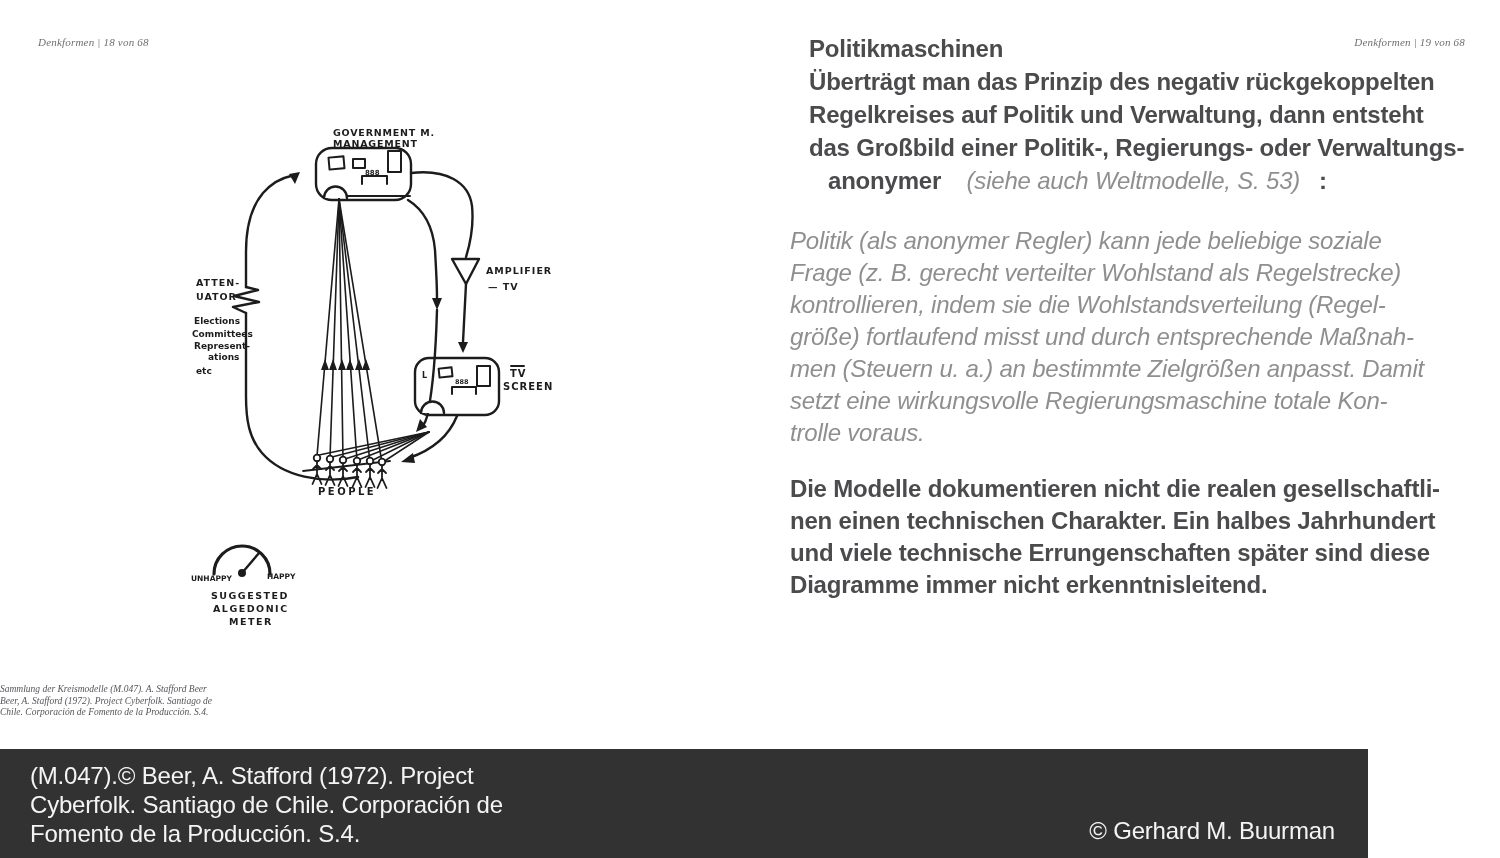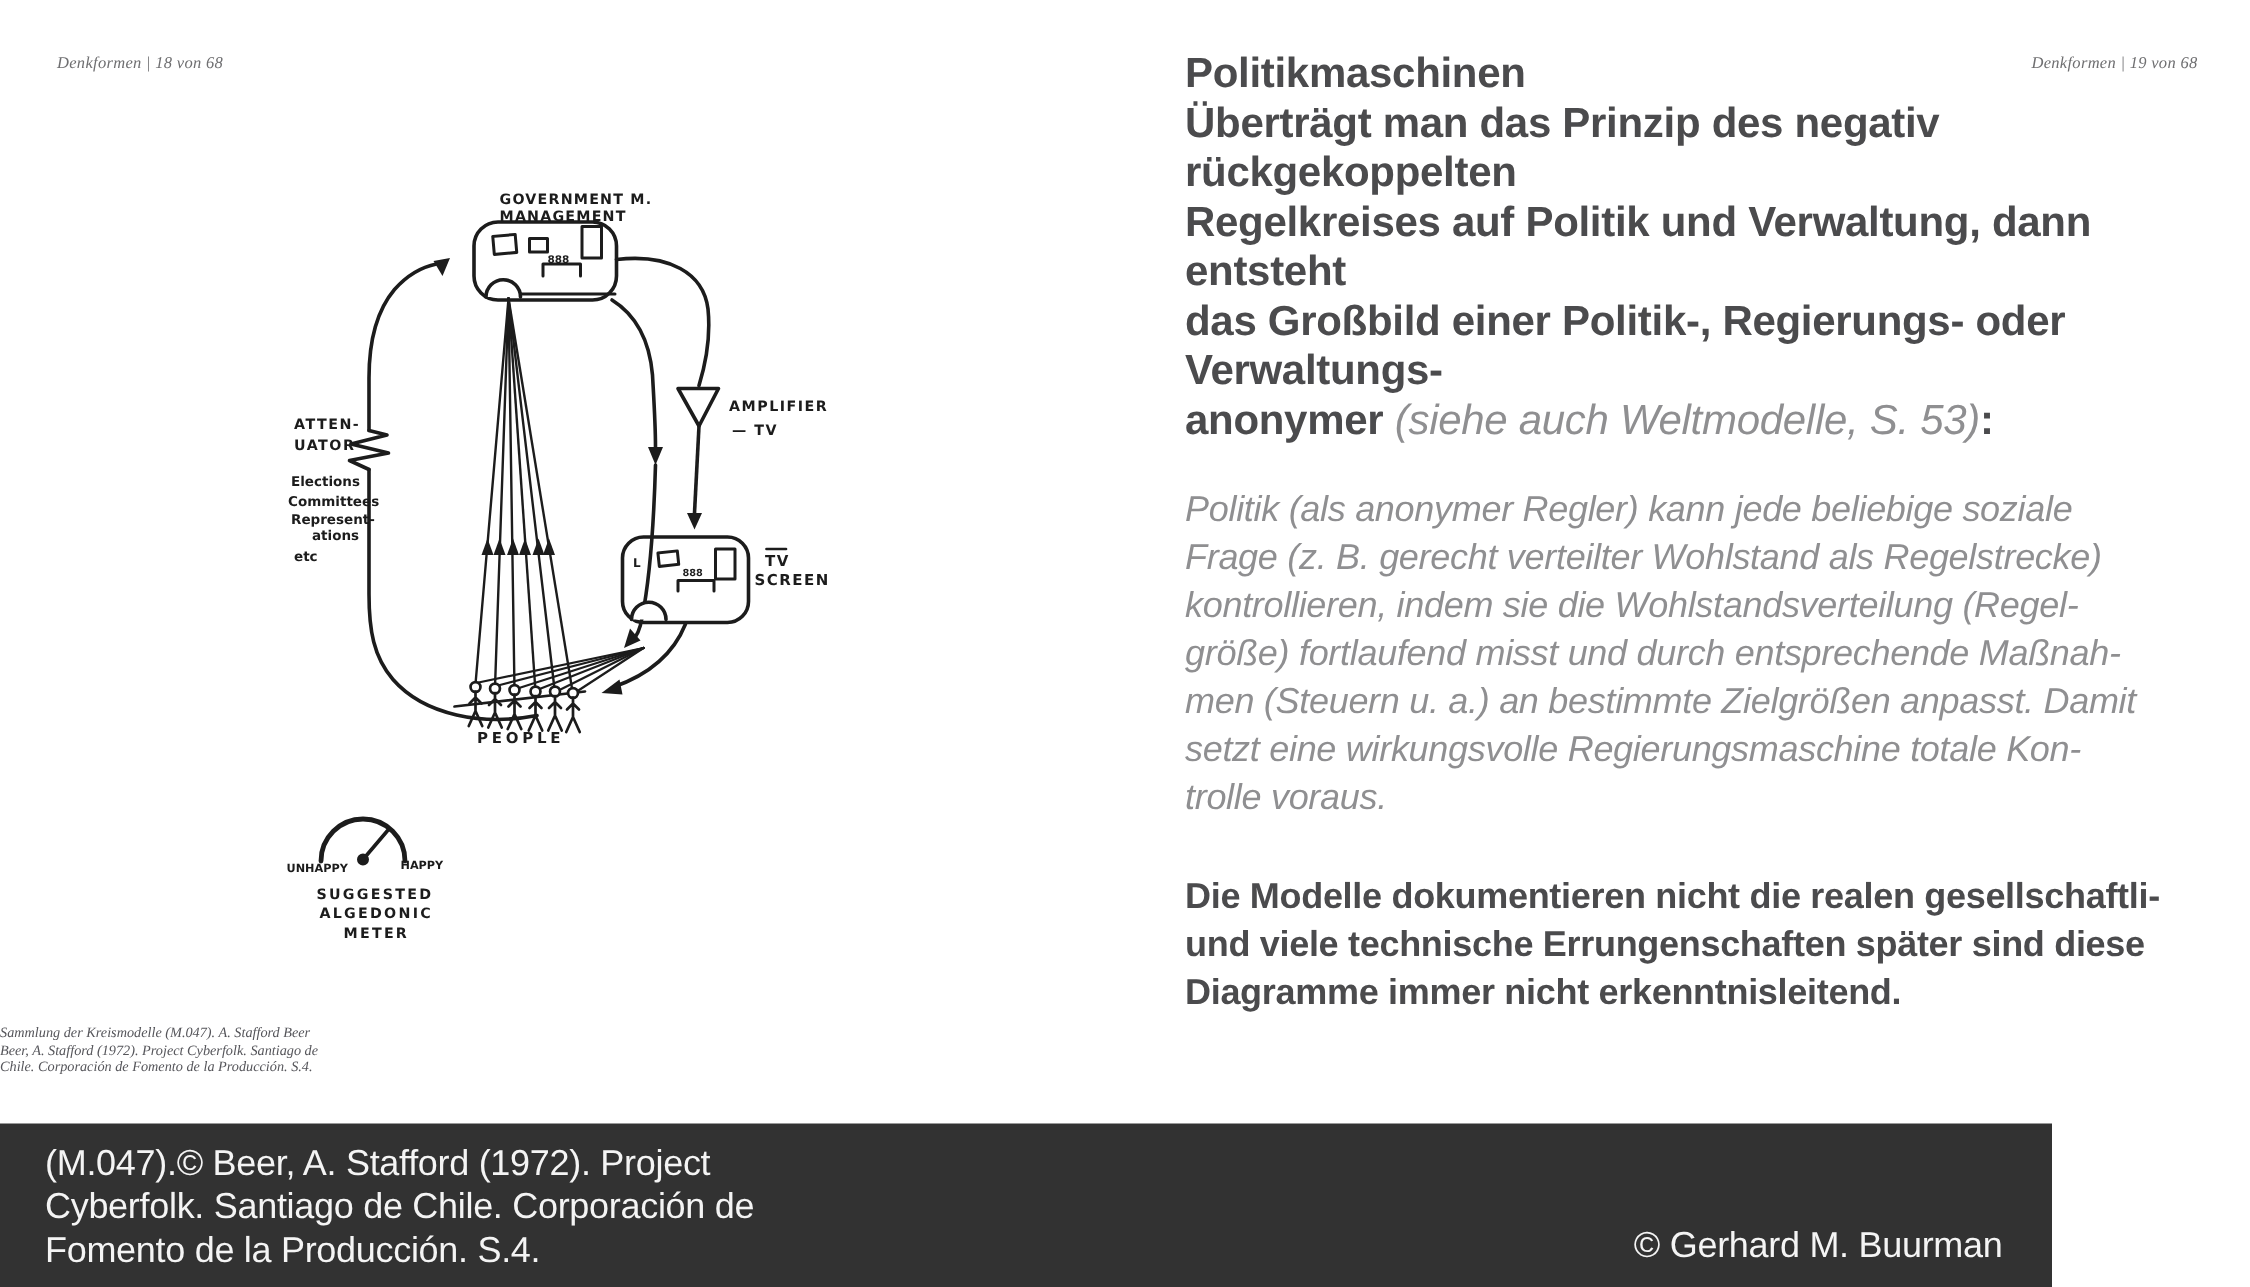--- a/index.html
+++ b/index.html
@@ -27,33 +27,34 @@
   .figure-caption {
     position:absolute; left:0; top:684px; width:750px;
     text-align:left;
     font-family:"Liberation Serif", serif; font-style:italic;
     font-size:9.5px; line-height:11.5px; color:#55555a;
   }
 
   
   .rp-content { position:absolute; left:40px; top:32px; width:700px; }
   .headline div, .headline span {
-    font-size:28px; font-weight:700; color:#4b4b4d;
+    font-size:24px; font-weight:700; color:#4b4b4d;
     letter-spacing:-0.2px;
+    margin-left:19px;
   }
   .headline div { line-height:33px; }
   .headline .italic-ref {
     font-weight:400; font-style:italic; color:#8f8f91;
   }
   .quote-block { margin-top:28px; }
   .quote-block div {
     font-size:24px; font-style:italic; font-weight:400;
     color:#8f8f91; line-height:32px; letter-spacing:-0.2px;
   }
-  .body-block { margin-top:34px; }
+  .body-block { margin-top:24px; }
   .body-block div {
     font-size:24px; font-weight:700; color:#4b4b4d;
     line-height:32px; letter-spacing:-0.2px;
   }
 
   
   .footer-bar {
     position:absolute; left:0; top:749px; width:1368px; height:109px;
     background:#323232;
   }
@@ -238,20 +239,21 @@
       <div>Frage (z. B. gerecht verteilter Wohlstand als Regelstrecke)</div>
       <div>kontrollieren, indem sie die Wohlstandsverteilung (Regel-</div>
       <div>größe) fortlaufend misst und durch entsprechende Maßnah-</div>
       <div>men (Steuern u. a.) an bestimmte Zielgrößen anpasst. Damit</div>
       <div>setzt eine wirkungsvolle Regierungsmaschine totale Kon-</div>
       <div>trolle voraus.</div>
     </div>
 
     <div class="body-block">
       <div>Die Modelle dokumentieren nicht die realen gesellschaftli-</div>
+      <div>nen einen technischen Charakter. Ein halbes Jahrhundert</div>
       <div>und viele technische Errungenschaften später sind diese</div>
       <div>Diagramme immer nicht erkenntnisleitend.</div>
     </div>
   </div>
 </div>
 
 <div class="footer-bar">
   <div class="footer-credit">
     <div>(M.047).© Beer, A. Stafford (1972). Project</div>
     <div>Cyberfolk. Santiago de Chile. Corporación de</div>

